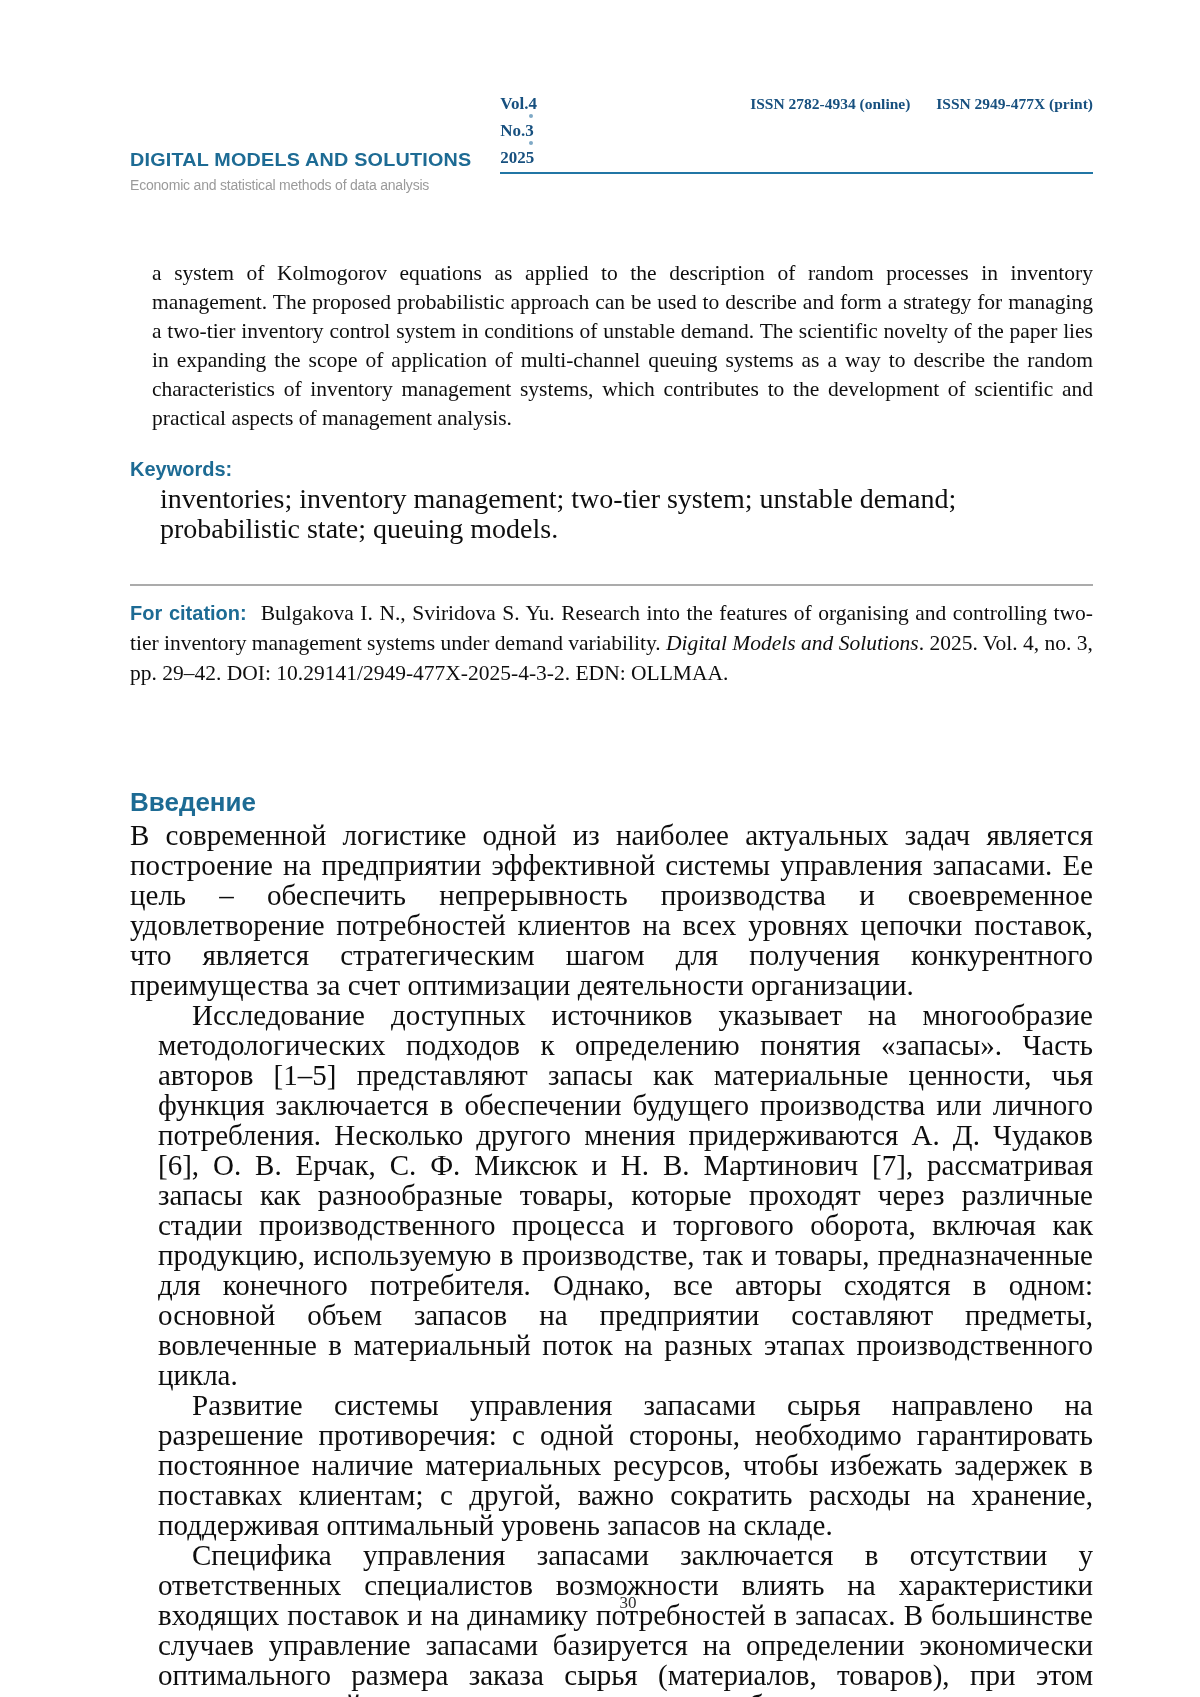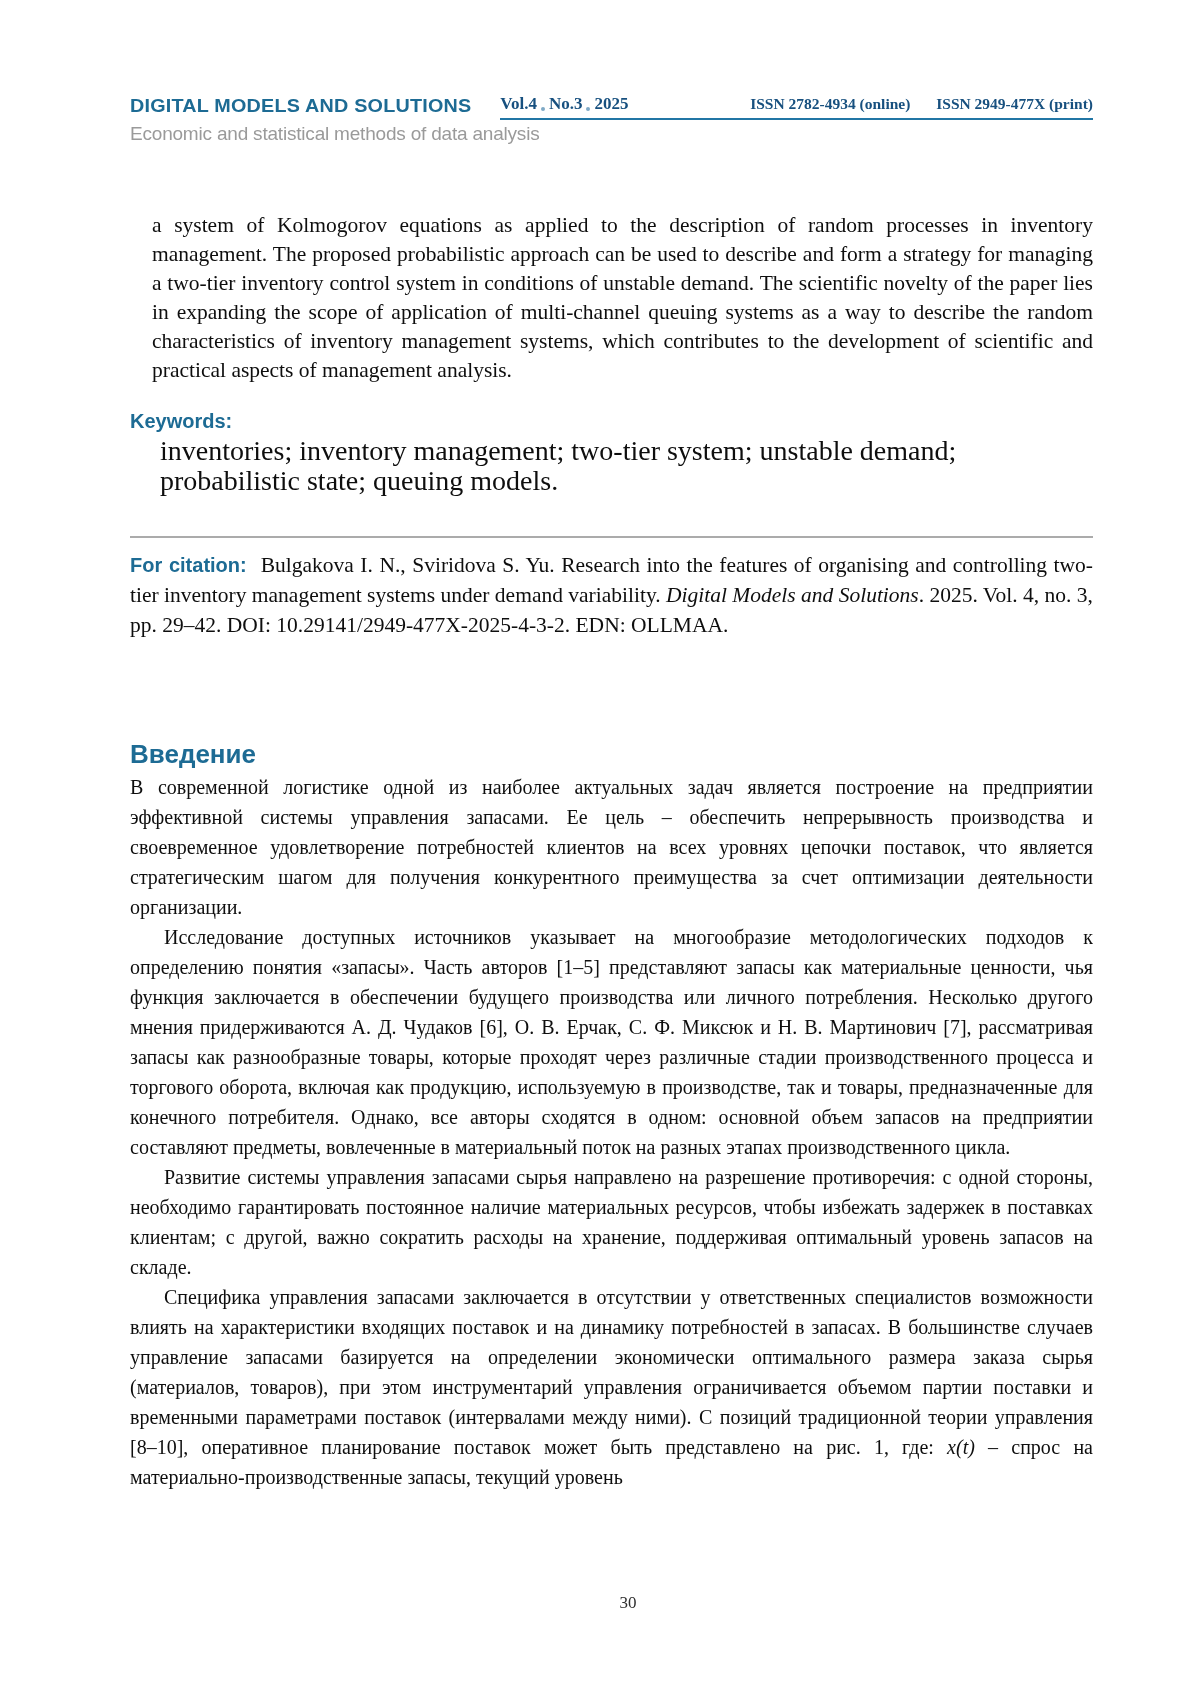--- a/index.html
+++ b/index.html
@@ -46,40 +46,41 @@
     padding-bottom: 4px;
   }
   .vol-block {
     font-family: "Liberation Serif", serif;
     font-weight: 700;
     font-size: 17px;
     color: #17507f;
     white-space: nowrap;
     display: inline-flex;
     align-items: baseline;
+    flex-direction: column;
   }
   .dot {
     display: inline-block;
     width: 4px; height: 4px;
     border-radius: 50%;
     background: #7fa9c6;
     margin: 0 4px 3px 4px;
     align-self: flex-end;
   }
   .issn-block {
     font-family: "Liberation Serif", serif;
     font-weight: 700;
     font-size: 15.5px;
     color: #17507f;
     white-space: nowrap;
   }
   .issn-block .issn-online { margin-right: 22px; }
   .subtitle {
     font-family: "Liberation Sans", sans-serif;
-    font-size: 19px;
+    font-size: 14px;
     letter-spacing: -0.2px;
     color: #9a9a9a;
     margin-top: 3px;
   }
 
   
   .abstract {
     margin-top: 66px;
     padding-left: 22px;
     font-size: 21.5px;
@@ -133,25 +134,25 @@
   .section-heading {
     margin-top: 98px;
     font-family: "Liberation Sans", sans-serif;
     font-weight: 600;
     font-size: 26px;
     color: #1d6b94;
     line-height: 32px;
   }
   .intro p {
     margin: 0;
-    font-size: 20px;
+    font-size: 29px;
     line-height: 30px;
     text-align: justify;
   }
-  .intro p.indent { text-indent: 34px; }
+  .intro p.indent { text-indent: 34px; margin-left: 28px; }
   .intro { margin-top: 2px; }
 
   
   .page-number {
     position: absolute;
     top: 1593px;
     left: 0;
     width: 1200px;
     text-align: center;
     font-family: Liberation Serif, serif;

